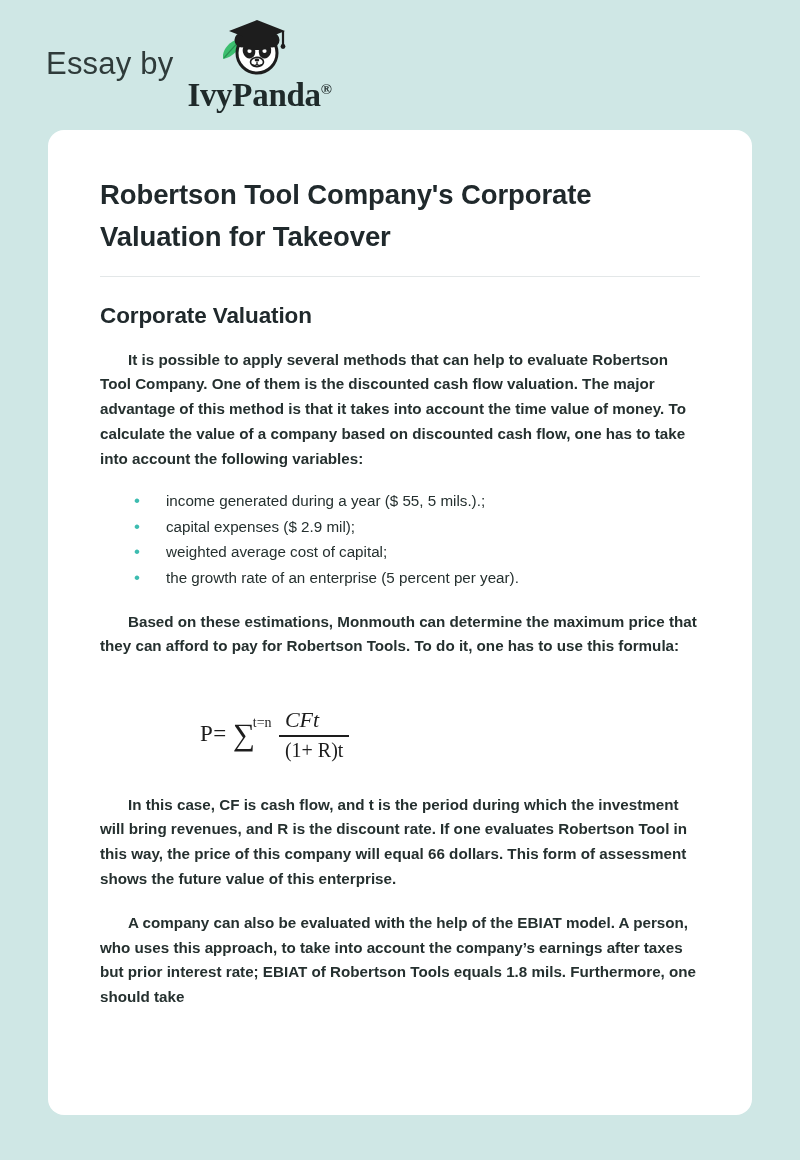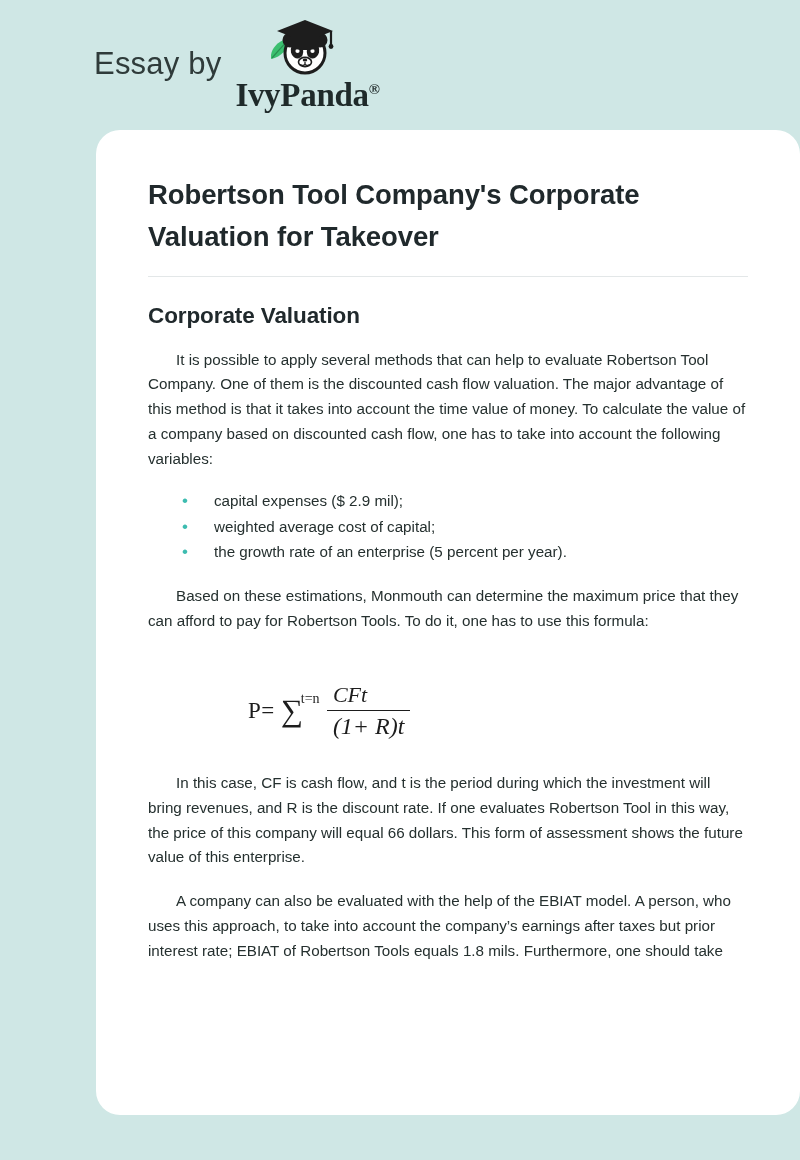--- a/index.html
+++ b/index.html
@@ -13,21 +13,20 @@
     font-family: "Liberation Sans", sans-serif;
     -webkit-font-smoothing: antialiased;
     overflow: hidden;
   }
 
   .page {
     position: relative;
     width: 649px;
     height: 1160px;
     box-sizing: border-box;
-    margin-left: 48px;
   }
 
   
   .brand-header {
     display: flex;
     align-items: center;
     padding: 38px 0 0 46px;
     height: 90px;
     box-sizing: border-box;
   }
@@ -63,21 +62,21 @@
   }
 
   
   .card {
     position: absolute;
     left: 48px;
     top: 130px;
     width: 704px;
     height: 985px;
     background: #ffffff;
-    border-radius: 24px;
+    border-radius: 16px;
     box-sizing: border-box;
     padding: 0 26px;
     overflow: hidden;
   }
 
   .doc-title {
     margin: 0;
     padding: 44px 8px 0 26px;
     font-size: 27.5px;
     line-height: 1.52;
@@ -124,21 +123,21 @@
     letter-spacing: -0.1px;
   }
 
   .para {
     margin: 19px 26px 0 26px;
     font-size: 15.2px;
     line-height: 1.63;
     color: #25302f;
     text-align: left;
   }
-  .para.indent { text-indent: 28px; }
+  .para.indent { text-indent: 28px; font-weight: bold; }
 
   ul.bullets {
     margin: 17px 26px 0 26px;
     padding-left: 34px;
     list-style: none;
   }
   ul.bullets li {
     position: relative;
     font-size: 15.2px;
     line-height: 1.68;
@@ -196,22 +195,21 @@
     font-size: 22px;
     font-style: italic;
     padding: 0 6px 2px 6px;
   }
   .frac .bar {
     width: 100%;
     height: 1.6px;
     background: #1d1d1d;
   }
   .frac .den {
-    font-size: 24px;
-    font-style: italic;
+    font-size: 20px;
     padding: 2px 6px 0 6px;
   }
 </style>
 </head>
 <body>
 
 <div class="page">
 
   <div class="brand-header">
     <span class="brand-essay-by">Essay by</span>
@@ -251,20 +249,21 @@
     <h1 class="doc-title">Robertson Tool Company's Corporate Valuation for Takeover</h1>
 
 
     <div class="divider"></div>
 
     <h2 class="section-heading">Corporate Valuation</h2>
 
     <p class="para indent">It is possible to apply several methods that can help to evaluate Robertson Tool Company. One of them is the discounted cash flow valuation. The major advantage of this method is that it takes into account the time value of money. To calculate the value of a company based on discounted cash flow, one has to take into account the following variables:</p>
 
     <ul class="bullets">
+      <li>income generated during a year ($ 55, 5 mils.).;</li>
       <li>capital expenses ($ 2.9 mil);</li>
       <li>weighted average cost of capital;</li>
       <li>the growth rate of an enterprise (5 percent per year).</li>
     </ul>
 
     <p class="para indent">Based on these estimations, Monmouth can determine the maximum price that they can afford to pay for Robertson Tools. To do it, one has to use this formula:</p>
 
     <div class="formula-block">
       <div class="formula">
         <span class="lhs">P=</span>

